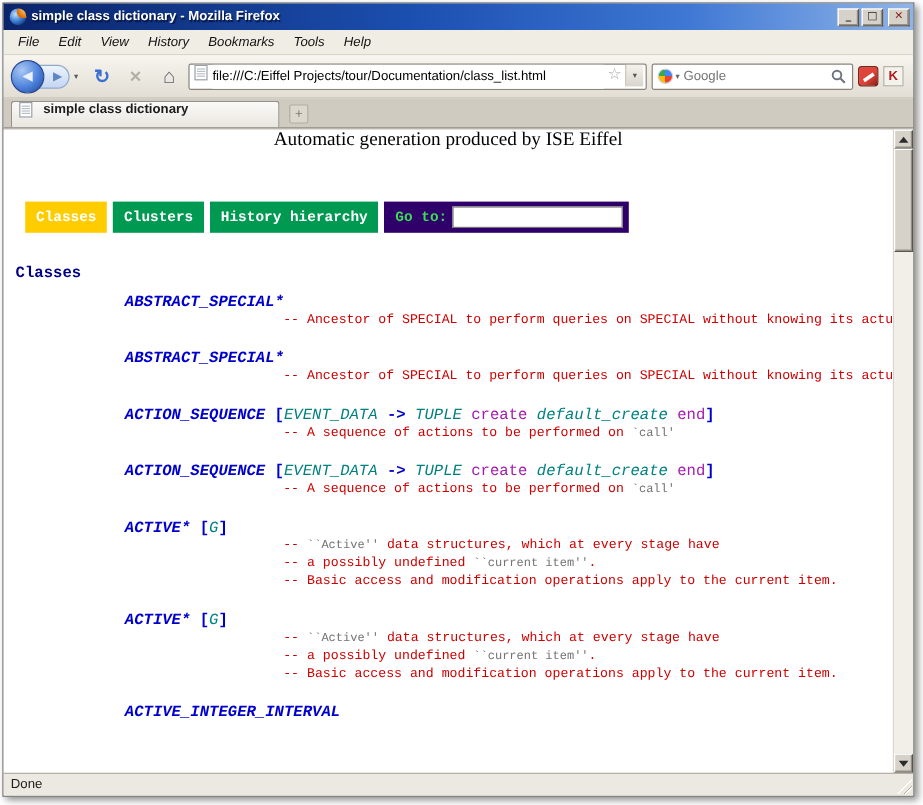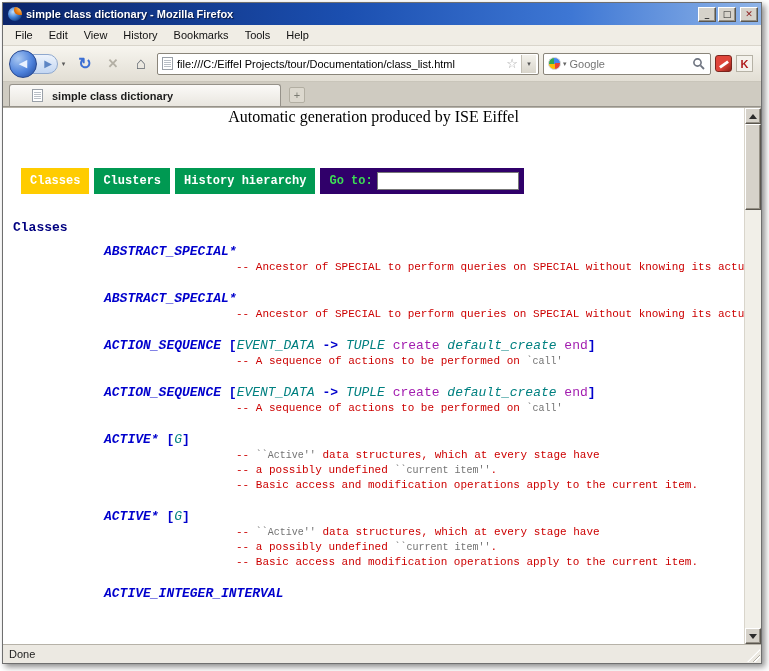--- a/index.html
+++ b/index.html
@@ -23,40 +23,40 @@
   .title-text { color:#fff; font-weight:bold; font-size:11px; flex:1; white-space:nowrap; overflow:hidden; text-shadow:1px 1px 1px #05133a; }
   .win-buttons { display:flex; gap:2px; }
   .wbtn { width:18px; height:15px; background:#D6D2CA;
     border:1px solid; border-color:#FFFFFF #5A564E #5A564E #FFFFFF;
     box-shadow: inset -1px -1px 0 #948F85;
     font:bold 9px "DejaVu Sans", sans-serif; color:#1c1c1c;
     display:flex; align-items:center; justify-content:center; line-height:1; }
   .wbtn.close { margin-left:2px; color:#8d1f1f; }
   
   .menubar { height:21px; flex:0 0 21px; display:flex; align-items:center; padding-left:4px;
-    background:#F0EDE5; border-bottom:1px solid #D9D5CB; font-size:11px; color:#111; }
+    background:#F0EDE5; border-bottom:1px solid #D9D5CB; font-size:11px; color:#111;font-style:italic; }
   .menu-item { padding:3px 8px; cursor:default; }
   
   .navbar { height:36px; flex:0 0 36px; display:flex; align-items:center; gap:4px; padding:0 8px 0 6px;
     background: linear-gradient(#F7F5EF, #E2DED4); border-bottom:1px solid #C9C5BA; }
   .nav-group { display:flex; align-items:center; }
   .btn-back { width:28px; height:28px; border-radius:50%; z-index:2;
     background: radial-gradient(circle at 32% 30%, #A9C8F2 0%, #4E82DC 55%, #1E4494 100%);
     border:1px solid #28488F; color:#EAF2FF; font-size:11px;
     display:flex; align-items:center; justify-content:center; }
   .btn-fwd { width:26px; height:20px; margin-left:-5px; border-radius:0 10px 10px 0;
     background: linear-gradient(#EDF3FC, #C3D6F2); border:1px solid #8FA8CE; color:#5E86C4;
     font-size:10px; display:flex; align-items:center; justify-content:center; padding-left:6px; }
   .btn-drop { width:11px; height:20px; font-size:7px; color:#5a5a5a; display:flex; align-items:center; justify-content:center; }
   .tool-glyph { width:24px; height:24px; display:flex; align-items:center; justify-content:center; font-size:16px; }
   .glyph-refresh { color:#3B6FD4; font-weight:bold; }
   .glyph-stop { color:#B3AFA4; font-weight:bold; font-size:13px; }
   .glyph-home { color:#5F666F; font-size:17px; }
   .urlbox { flex:1; height:22px; background:#fff; border:1px solid #8A857A; border-radius:2px;
-    display:flex; align-items:center; padding:0 2px 0 4px; min-width:0; }
+    display:flex; padding:0 2px 0 4px; min-width:0; }
   .page-icon { width:11px; height:13px; background:#fff; border:1px solid #9AA0A8; position:relative; flex:0 0 11px; margin-right:4px; }
   .page-icon::before { content:""; position:absolute; left:1px; top:2px; width:7px; height:1px; box-shadow:0 2px 0 #B9BFC6, 0 4px 0 #B9BFC6, 0 6px 0 #B9BFC6; background:#B9BFC6; }
   .url-input { flex:1; border:none; outline:none; font-size:11px; color:#000; min-width:0; font-family:"Liberation Sans", sans-serif; }
   .star { color:#A9A9A9; font-size:13px; margin:0 3px; }
   .url-drop { width:15px; height:18px; background:linear-gradient(#F4F2EC,#D9D5CB); border-left:1px solid #C3BFB4;
     display:flex; align-items:center; justify-content:center; font-size:7px; color:#555; }
   .searchbox { width:168px; height:22px; background:#fff; border:1px solid #8A857A; border-radius:2px;
     display:flex; align-items:center; padding:0 4px; flex:0 0 168px; }
   .google-icon { width:13px; height:13px; border-radius:50%; flex:0 0 13px;
     background: conic-gradient(#4285F4 0 25%, #EA4335 25% 50%, #FBBC05 50% 75%, #34A853 75% 100%);
@@ -64,23 +64,23 @@
   .search-drop { font-size:7px; color:#666; margin:0 3px 0 2px; }
   .search-input { flex:1; border:none; outline:none; font-size:11px; color:#444; min-width:0; font-family:"Liberation Sans", sans-serif; }
   .magnifier { width:14px; height:14px; flex:0 0 14px; }
   .addon-1 { width:17px; height:17px; border-radius:3px; background:linear-gradient(135deg,#E0453A 55%, #8F1F17); border:1px solid #7A241D; position:relative; }
   .addon-1::after { content:""; position:absolute; left:3px; top:7px; width:10px; height:3px; background:#fff; transform:rotate(-35deg); }
   .addon-2 { width:17px; height:17px; background:#F4F2EC; border:1px solid #B6B2A6; color:#B01C1C;
     font:bold 11px "Liberation Sans", sans-serif; display:flex; align-items:center; justify-content:center; }
   
   .tabbar { height:25px; flex:0 0 25px; background:#CFCBC1; border-bottom:1px solid #96928A;
     display:flex; align-items:flex-end; padding:3px 6px 0 6px; }
-  .tab { width:272px; height:22px; background:linear-gradient(#FBFAF8,#E9E6DF);
+  .tab { width:224px; height:22px; background:linear-gradient(#FBFAF8,#E9E6DF);
     border:1px solid #96928A; border-bottom:none; border-radius:3px 3px 0 0;
-    display:flex; align-items:center; padding:0 22px; gap:5px; }
+    display:flex; padding:0 6px; gap:5px; }
   .tab-label { font-size:11px; color:#1c1c1c; font-weight:bold; white-space:nowrap; overflow:hidden; }
   .newtab-btn { width:16px; height:16px; margin:0 0 3px 8px; background:#DCD8CE; border:1px solid #B2AEA2;
     border-radius:2px; color:#7a7a72; font-size:11px; line-height:1; display:flex; align-items:center; justify-content:center; }
   
   .content-wrap { flex:1; display:flex; min-height:0; border-top:1px solid #B6B2A8; }
   .content { flex:1; background:#fff; overflow:hidden; position:relative; font-family:"Liberation Mono", monospace; }
   .doc-header { text-align:center; margin-top:0; font-family:"Liberation Serif", serif; font-size:16px; color:#000; }
   .navrow { display:flex; gap:5px; margin:42px 0 0 18px; align-items:stretch; }
   .navbtn { font:bold 12px "Liberation Mono", monospace; color:#fff; padding:6px 9px; display:flex; align-items:center; }
   .navbtn.classes { background:#FFCC00; }

